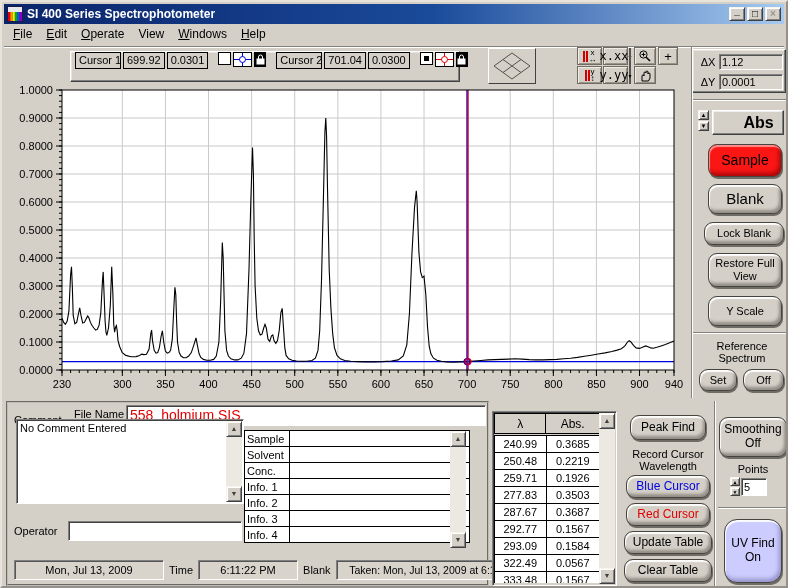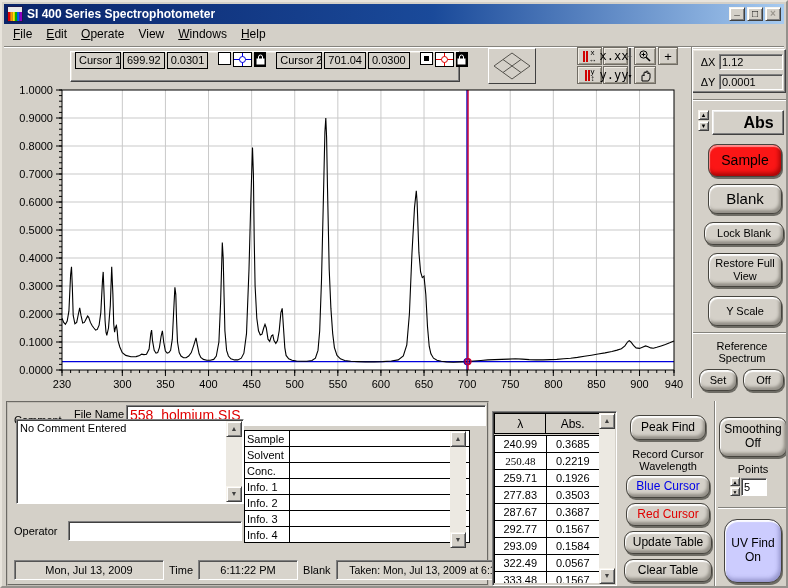--- a/index.html
+++ b/index.html
@@ -582,21 +582,21 @@
     </tbody>
       </table>
     <div class="wl-body-clip">
       <table class="wl-table">
           <tbody id="wl-rows">
             <tr>
               <td style="width: 52px;">240.99</td>
               <td style="width: 54px;">0.3685</td>
             </tr>
             <tr>
-              <td style="width: 52px; font-family: Liberation Serif, serif;">250.48</td>
+              <td style="width: 52px;">250.48</td>
               <td style="width: 54px;">0.2219</td>
             </tr>
             <tr>
               <td style="width: 52px;">259.71</td>
               <td style="width: 54px;">0.1926</td>
             </tr>
             <tr>
               <td style="width: 52px;">277.83</td>
               <td style="width: 54px;">0.3503</td>
             </tr>

